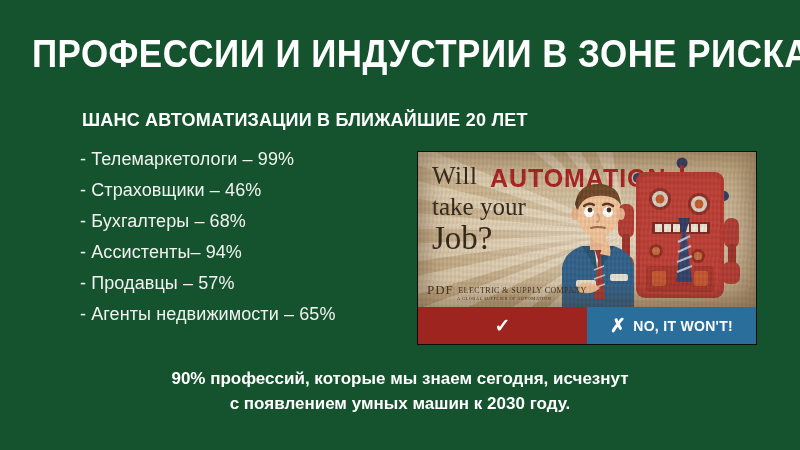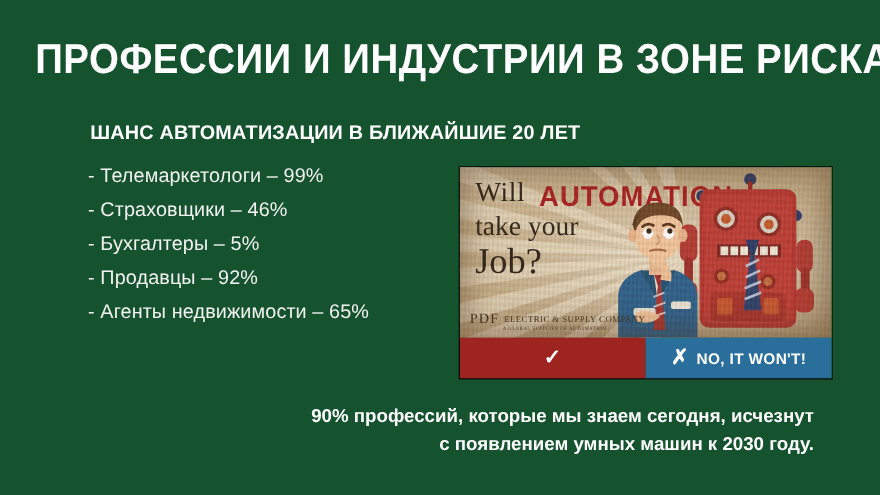--- a/index.html
+++ b/index.html
@@ -67,21 +67,21 @@
     white-space: nowrap;
     letter-spacing: 0.1px;
   }
 
   
   #caption {
     position: absolute;
     left: 60px;
     top: 366px;
     width: 680px;
-    text-align: right;
+    text-align: center;
     color: #ffffff;
     font-weight: bold;
     font-size: 17px;
     line-height: 25px;
   }
   #caption .line { display: block; white-space: nowrap; }
 
   
   #poster {
     position: absolute;
@@ -222,22 +222,23 @@
 
 <div id="slide">
 
   <div id="slide-title">ПРОФЕССИИ И ИНДУСТРИИ В ЗОНЕ РИСКА</div>
 
   <div id="subtitle">ШАНС АВТОМАТИЗАЦИИ В БЛИЖАЙШИЕ 20 ЛЕТ</div>
 
   <ul id="risk-list">
     <li>- Телемаркетологи – 99%</li>
     <li>- Страховщики – 46%</li>
-    <li>- Бухгалтеры – 5%</li>
-    <li>- Продавцы – 92%</li>
+    <li>- Бухгалтеры – 68%</li>
+    <li>- Ассистенты– 94%</li>
+    <li>- Продавцы – 57%</li>
     <li>- Агенты недвижимости – 65%</li>
   </ul>
 
   <div id="caption">
     <span class="line">90% профессий, которые мы знаем сегодня, исчезнут</span>
     <span class="line">с появлением умных машин к 2030 году.</span>
   </div>
 
   <div id="poster">
 

